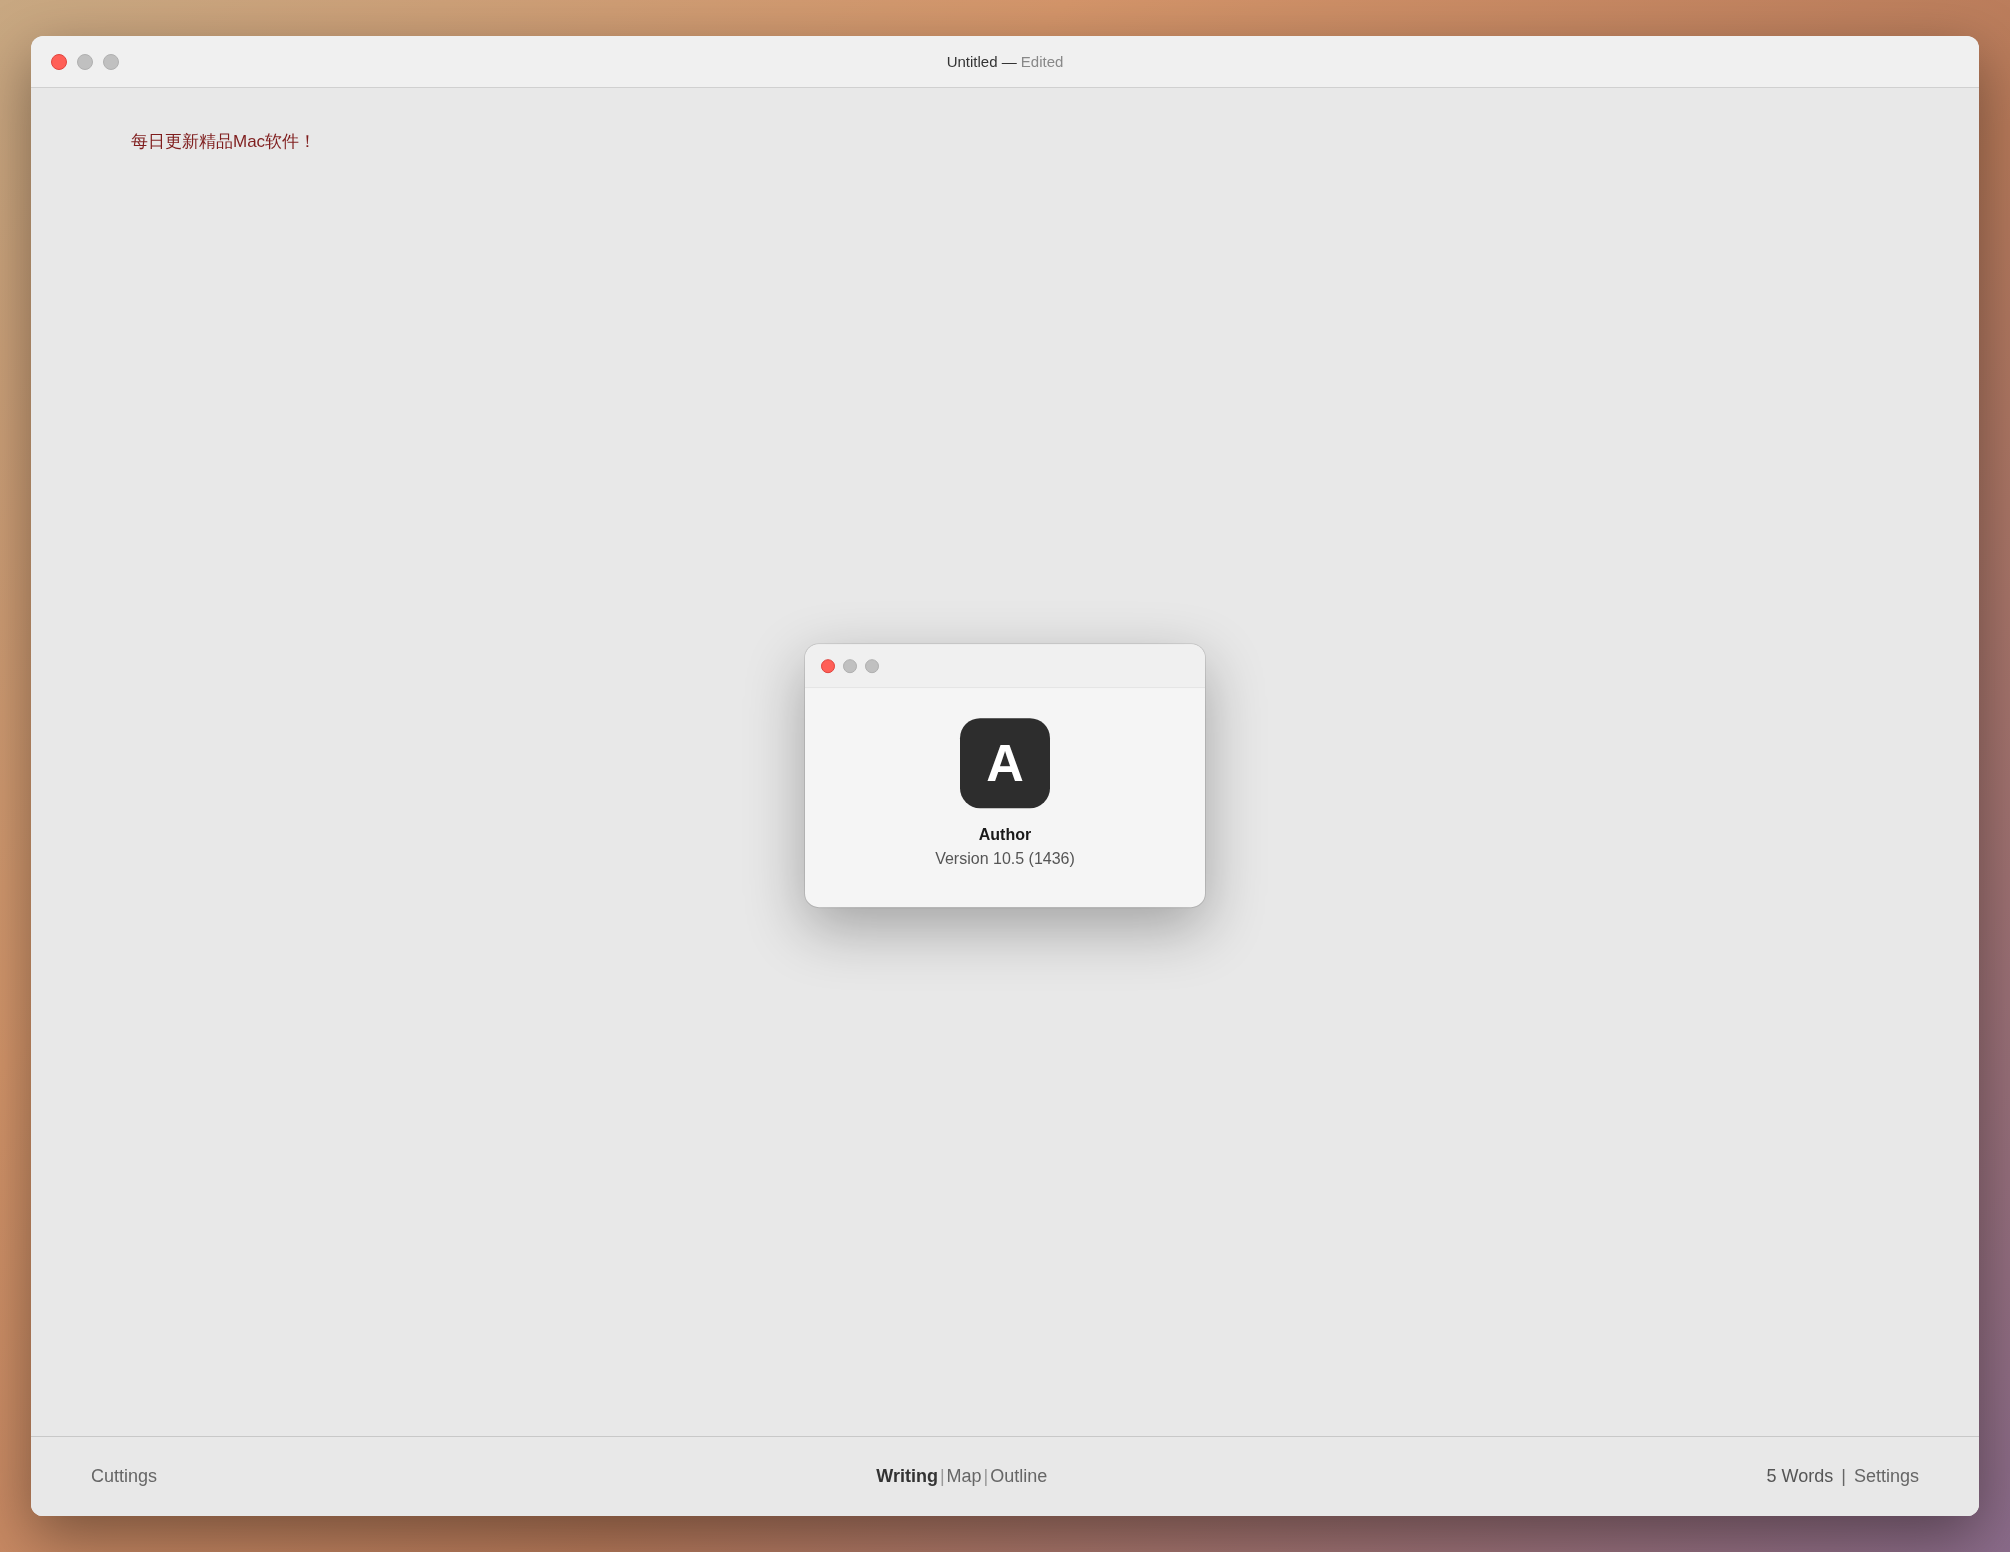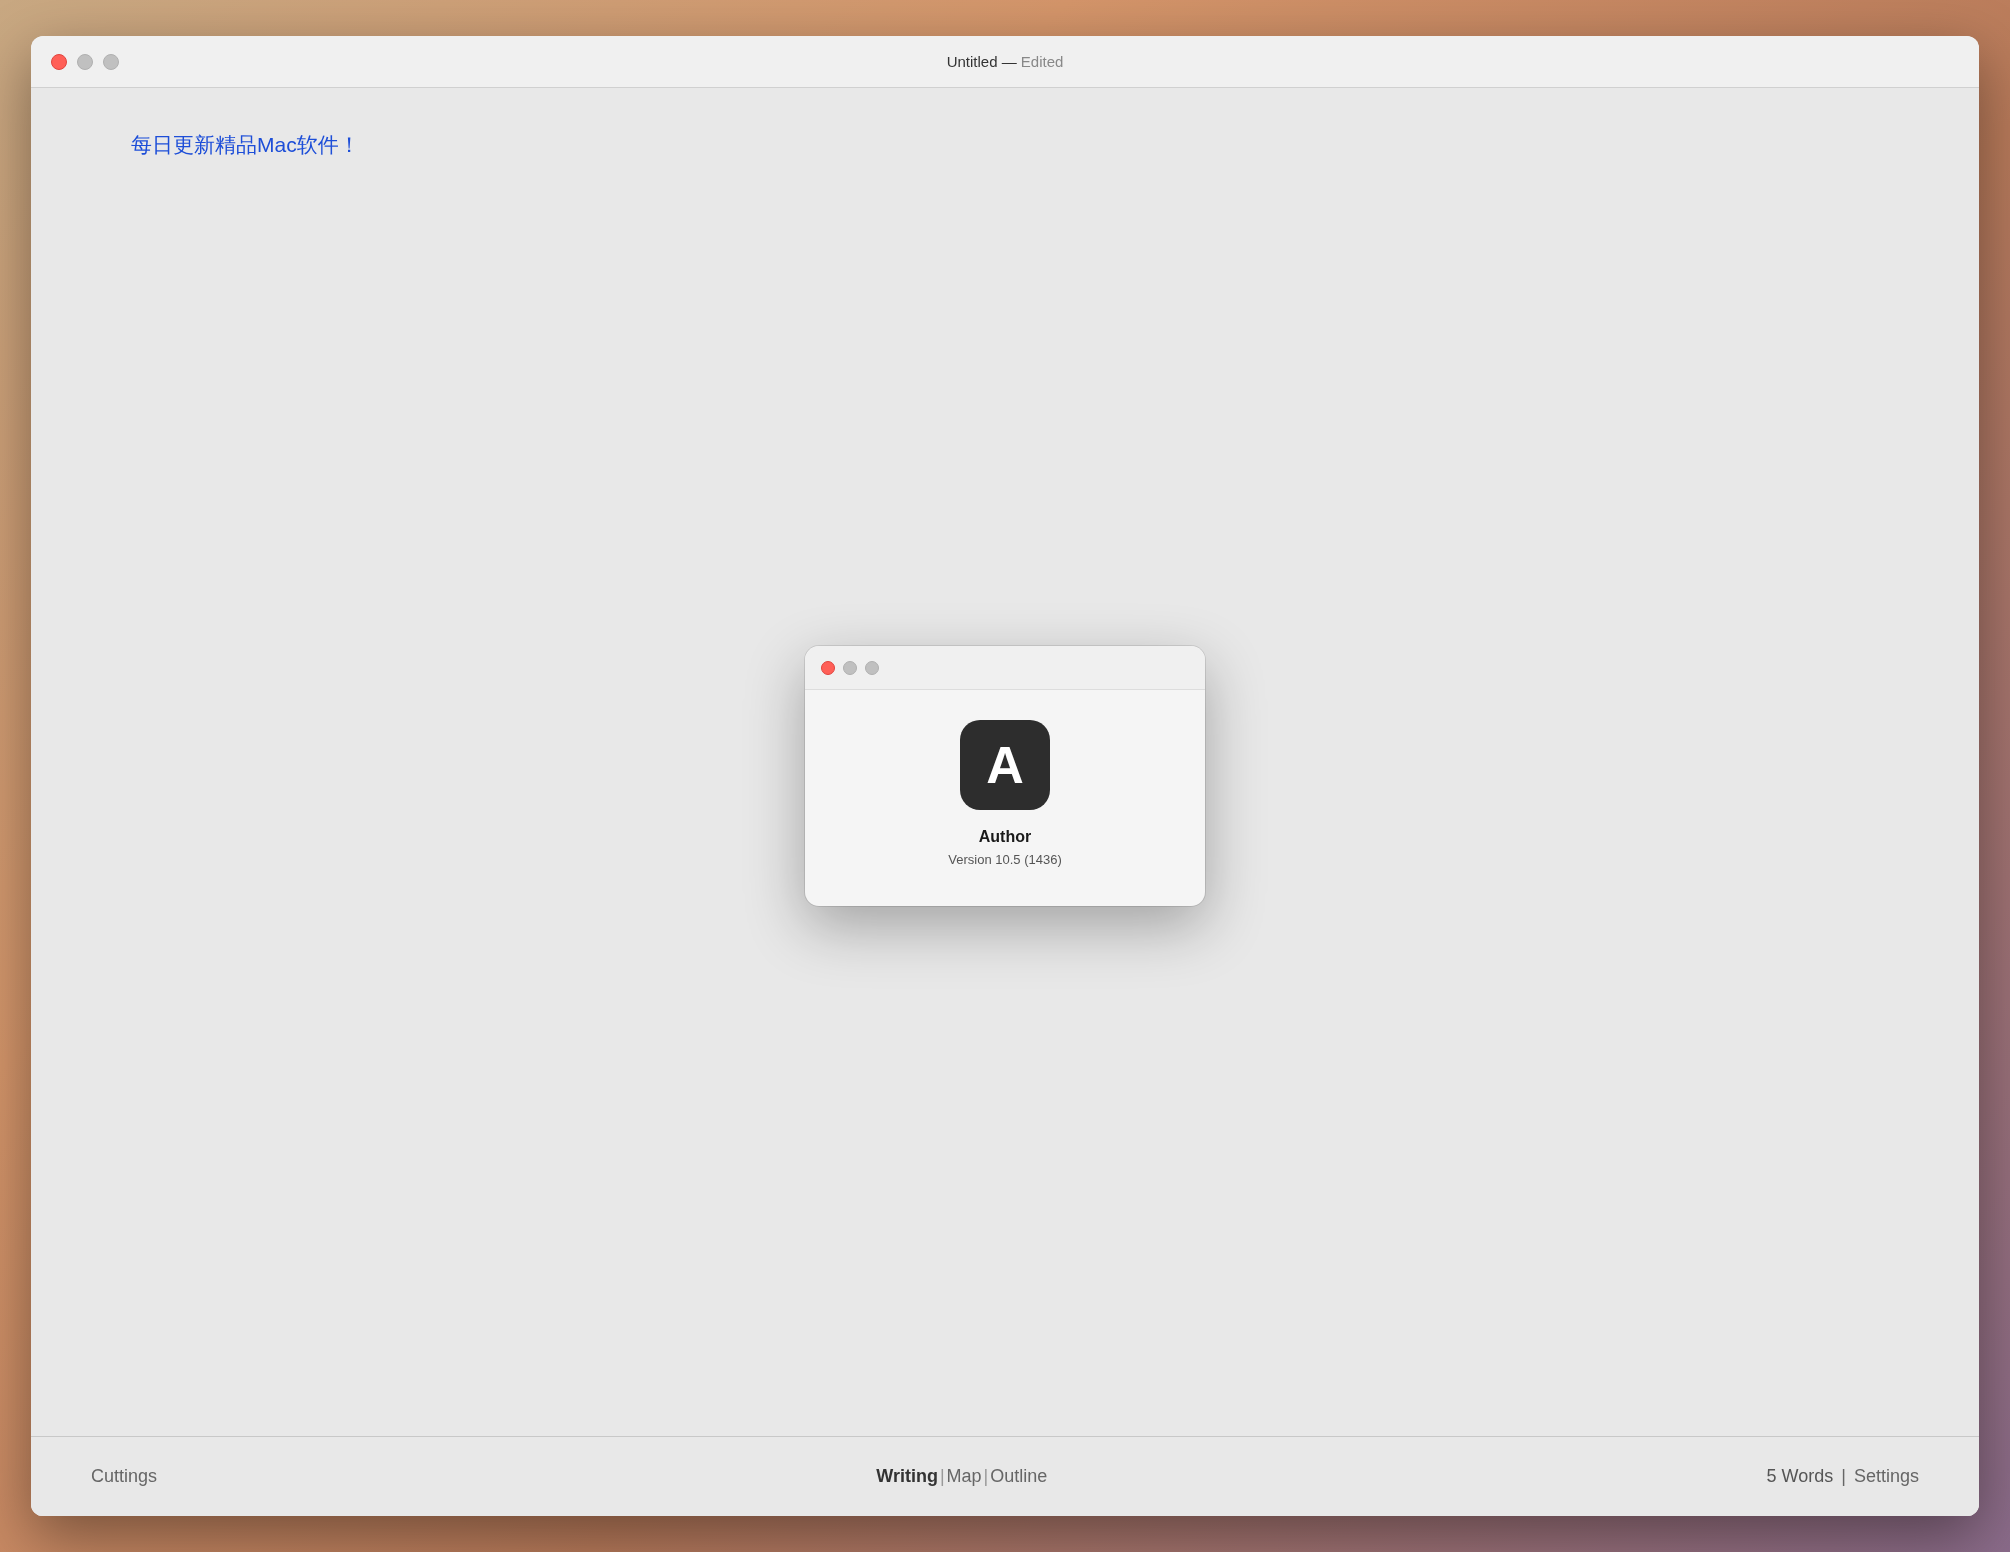--- a/index.html
+++ b/index.html
@@ -91,22 +91,22 @@
       flex-direction: column;
     }
 
     .editor-area {
       flex: 1;
       padding: 40px 100px;
       position: relative;
     }
 
     .editor-text {
-      font-size: 21px;
-      color: #1d4ed8;
+      font-size: 17px;
+      color: #7f1d1d;
       line-height: 1.6;
     }
 
     .bottom-bar {
       height: 80px;
       background: #e8e8e8;
       border-top: 1px solid #c8c8c8;
       display: flex;
       align-items: center;
       padding: 0 60px;
@@ -224,21 +224,21 @@
     }
 
     .app-name {
       font-size: 16px;
       font-weight: 700;
       color: #1a1a1a;
       margin-bottom: 6px;
     }
 
     .app-version {
-      font-size: 13px;
+      font-size: 16px;
       color: #555;
       margin-bottom: 4px;
     }
 
     .app-copyright {
       font-size: 13px;
       color: #555;
       line-height: 1.5;
     }
   </style>

